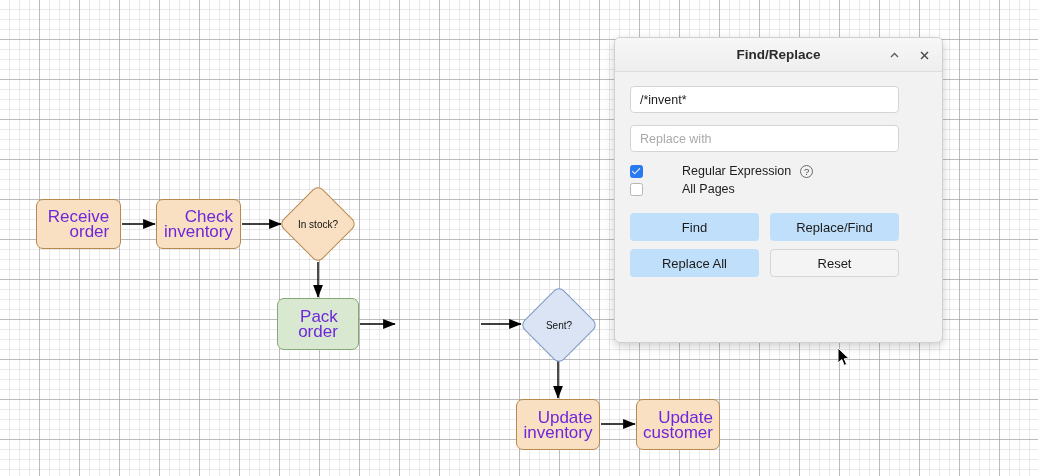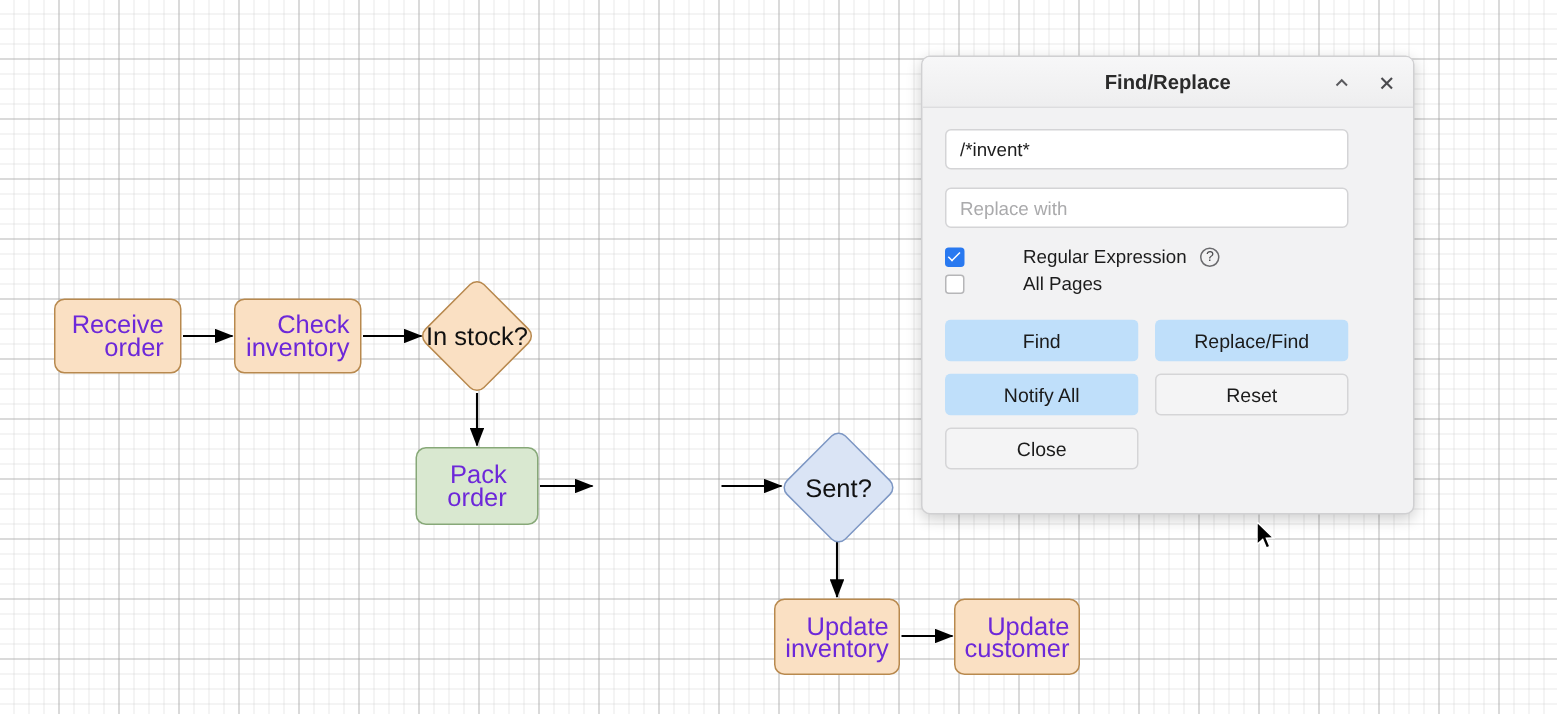--- a/index.html
+++ b/index.html
@@ -69,21 +69,21 @@
   .node-diamond.diamond-blue {
     background: #dae4f5;
     border-color: #7d97c4;
   }
   .diamond-label {
     position: absolute;
     display: flex;
     align-items: center;
     justify-content: center;
     text-align: center;
-    font-size: 17px;
+    font-size: 10px;
     line-height: 15px;
     color: #111111;
     pointer-events: none;
   }
 
   
   #find-replace-dialog {
     position: absolute;
     left: 614px;
     top: 37px;
@@ -313,23 +313,22 @@
       </div>
 
       <div class="check-row second">
         <span class="cbox"></span>
         <span class="check-label">All Pages</span>
       </div>
 
       <div class="btn-grid">
         <button class="dlg-btn">Find</button>
         <button class="dlg-btn">Replace/Find</button>
-        <button class="dlg-btn">Notify All</button>
+        <button class="dlg-btn">Replace All</button>
         <button class="dlg-btn secondary">Reset</button>
-        <button class="dlg-btn secondary">Close</button>
       </div>
 
     </div>
   </div>
 
   <svg id="mouse-cursor" viewBox="0 0 14 20">
     <polygon points="0,0 0,15 3.8,11.6 6.2,17.4 8.6,16.3 6.3,10.8 11,10.6" fill="#000000" stroke="#ffffff" stroke-width="1"></polygon>
   </svg>
 
 </div>

